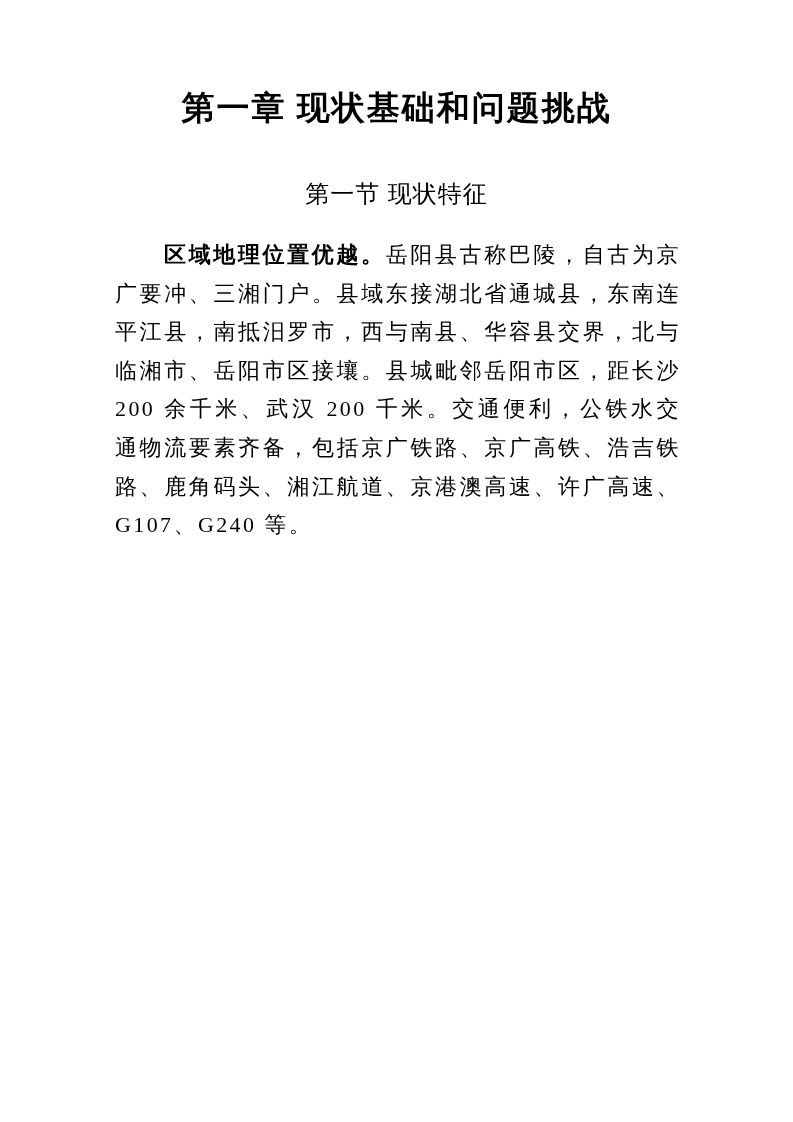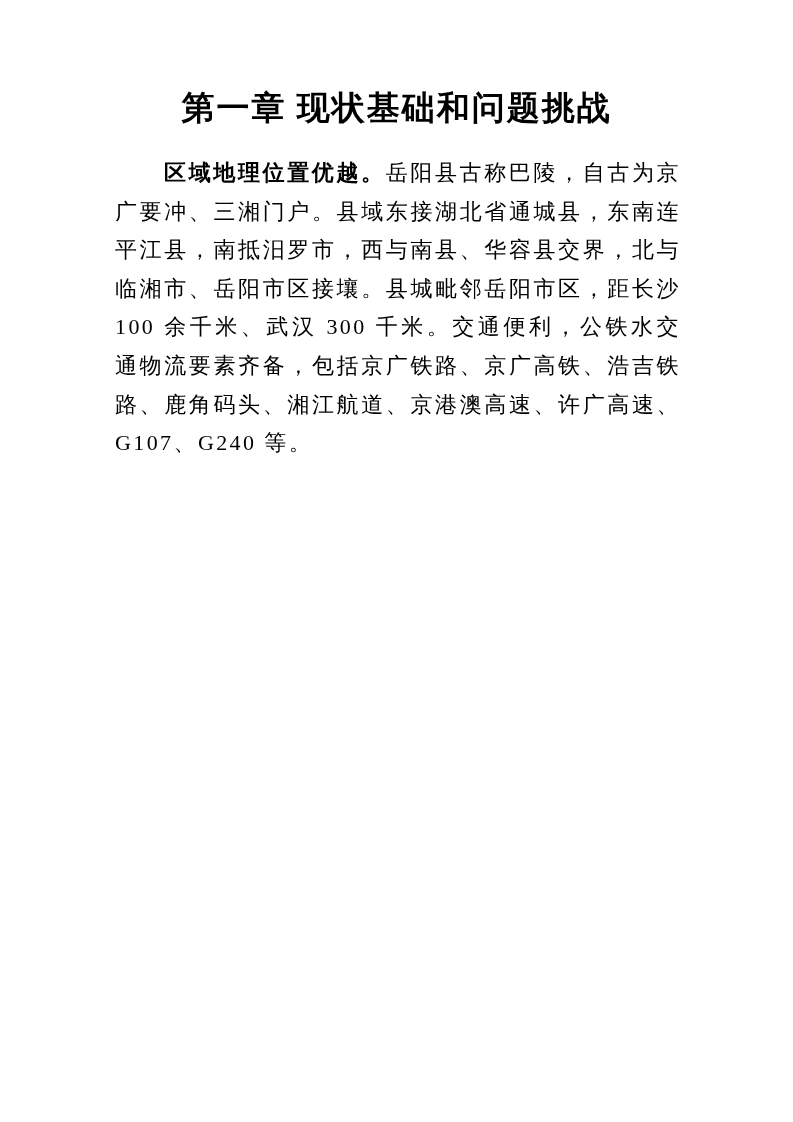--- a/index.html
+++ b/index.html
@@ -67,24 +67,25 @@
     line-height: 18px;
   }
 </style>
 </head>
 <body>
 
 <div class="page">
 
   <h1 class="chapter-title">第一章 现状基础和问题挑战</h1>
 
+  <h2 class="section-title">第一节 现状特征</h2>
 
   <div class="body-text">
 
-    <p><b class="lead">区域地理位置优越。</b><span>岳阳县古称巴陵，自古为京广要冲、三湘门户。县域东接湖北省通城县，东南连平江县，南抵汨罗市，西与南县、华容县交界，北与临湘市、岳阳市区接壤。县城毗邻岳阳市区，距长沙 100 余千米、武汉 300 千米。交通便利，公铁水交通物流要素齐备，包括京广铁路、京广高铁、浩吉铁路、鹿角码头、湘江航道、京港澳高速、许广高速、G107、G240 等。</span></p>
+    <p><b class="lead">区域地理位置优越。</b><span>岳阳县古称巴陵，自古为京广要冲、三湘门户。县域东接湖北省通城县，东南连平江县，南抵汨罗市，西与南县、华容县交界，北与临湘市、岳阳市区接壤。县城毗邻岳阳市区，距长沙 200 余千米、武汉 200 千米。交通便利，公铁水交通物流要素齐备，包括京广铁路、京广高铁、浩吉铁路、鹿角码头、湘江航道、京港澳高速、许广高速、G107、G240 等。</span></p>
 
 
 
   </div>
 
   <div class="page-number">3</div>
 
 </div>
 
 </body></html>

